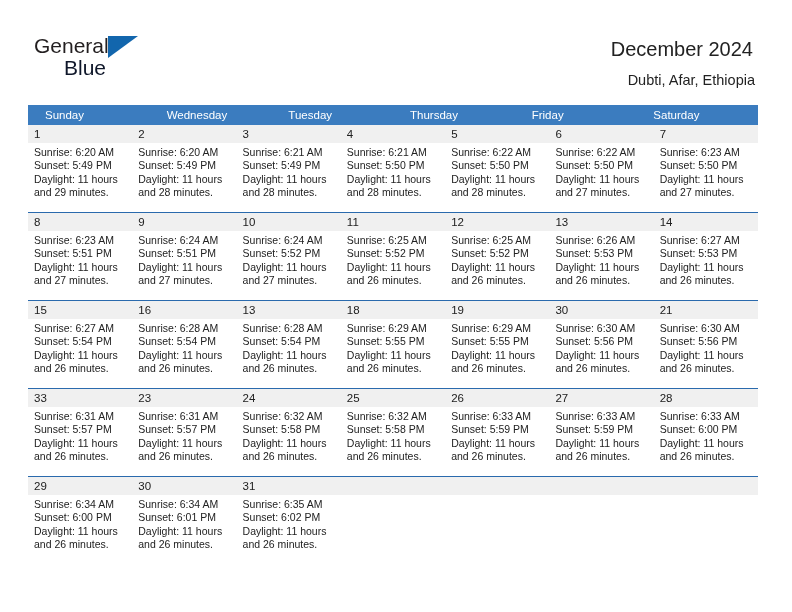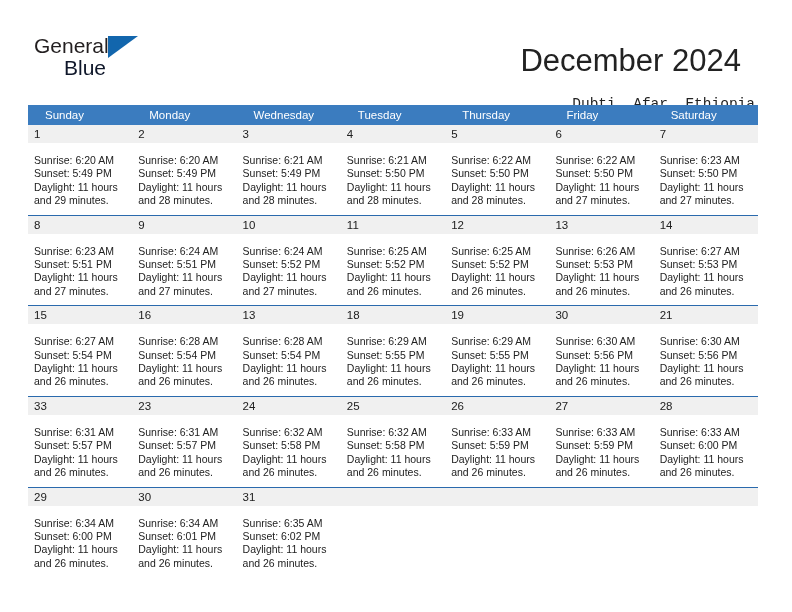--- a/index.html
+++ b/index.html
@@ -62,32 +62,31 @@
     line-height: 24px;
     color: #0f172a;
   }
   .title-block {
     position: absolute;
     right: 35px;
     top: 28px;
     text-align: right;
   }
   .cal-title {
-    font-size: 31px;
+    font-size: 20px;
     line-height: 34px;
     color: #222222;
     font-weight: normal;
-    margin: 16px;
+    margin: 4px;
   }
   .cal-subtitle {
     font-size: 14.5px;
     line-height: 20px;
     color: #222222;
     margin: 4px 2px 0 0;
-    font-family: Liberation Mono, monospace;
   }
 
   
   .calendar {
     position: absolute;
     left: 28px;
     top: 105px;
     width: 730px;
   }
   .weekdays {
@@ -127,21 +126,21 @@
     line-height: 18px;
     height: 18px;
     padding-left: 6px;
     color: #202020;
     box-sizing: border-box;
   }
   .day.empty .day-num {
     background: #f0f0f0;
   }
   .day-body {
-    padding: 11px 4px 0 6px;
+    padding: 3px 4px 0 6px;
     font-size: 10.5px;
     line-height: 13.4px;
     color: #222222;
   }
   .day-body div {
     white-space: nowrap;
   }
 </style>
 </head>
 <body>
@@ -162,21 +161,20 @@
       <h1 class="cal-title">December 2024</h1>
       <div class="cal-subtitle">Dubti, Afar, Ethiopia</div>
     </div>
 
   </div>
 
   <div class="calendar">
 
     <div class="weekdays">
       <div class="weekday">Sunday</div>
-      <div class="weekday">Monday</div>
       <div class="weekday">Wednesday</div>
       <div class="weekday">Tuesday</div>
       <div class="weekday">Thursday</div>
       <div class="weekday">Friday</div>
       <div class="weekday">Saturday</div>
     </div>
 
     <div class="week first">
       <div class="day">
         <div class="day-num">1</div>

